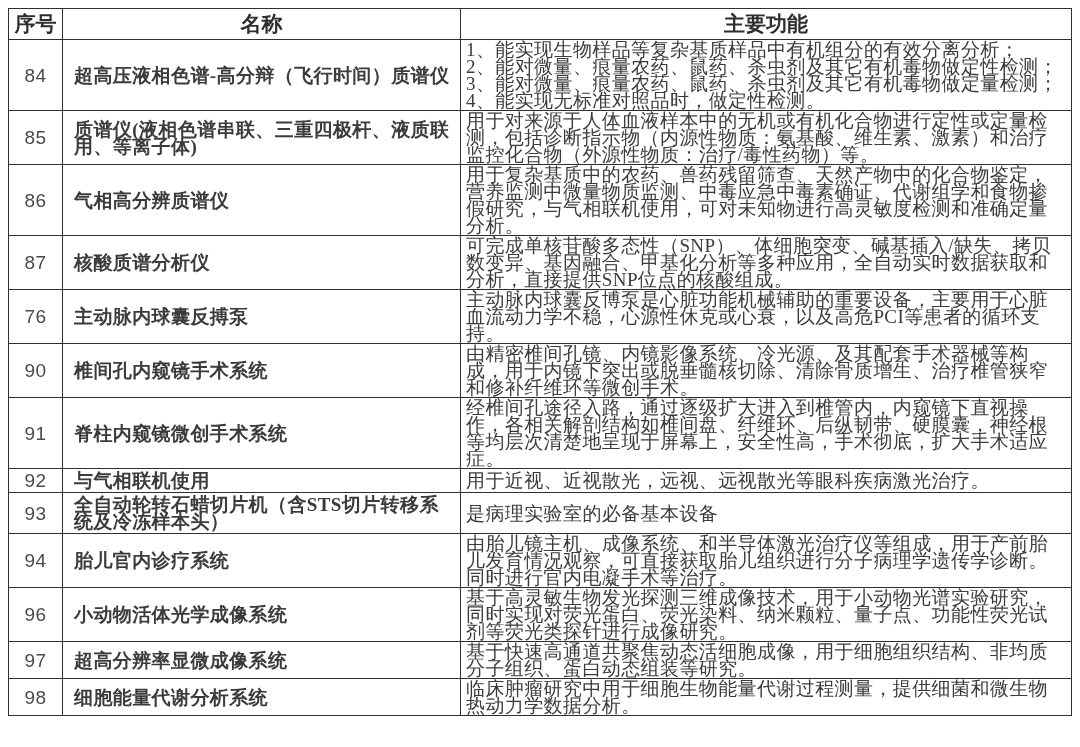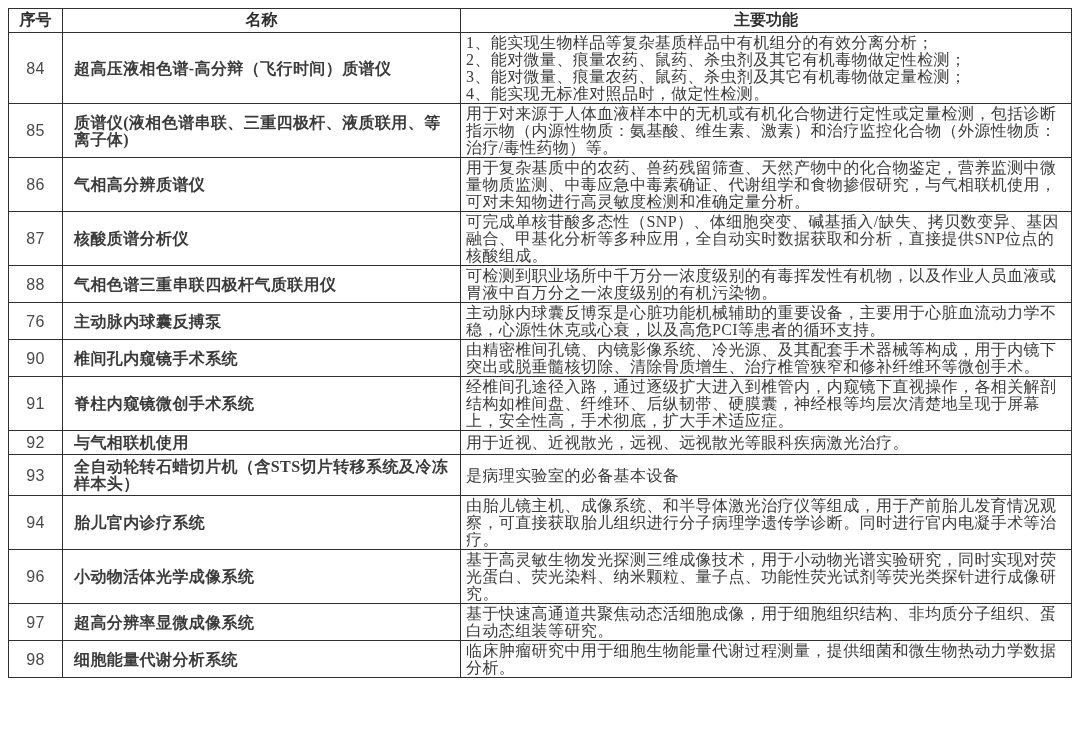--- a/index.html
+++ b/index.html
@@ -23,29 +23,29 @@
     border-collapse: collapse;
     table-layout: fixed;
   }
   .spec-table th,
   .spec-table td {
     border: 1.6px solid #2f2f2f;
     vertical-align: middle;
     overflow: hidden;
   }
   .spec-table th {
-    font-size: 16px;
+    font-size: 21px;
     font-weight: bold;
     text-align: center;
     height: 21px;
     padding: 1px 2px;
     color: #2e2e2e;
   }
   .spec-table td {
-    font-size: 16px;
+    font-size: 19px;
     line-height: 17px;
     letter-spacing: 0.4px;
   }
   .col-no   { width: 54px; }
   .col-name { width: 398px; }
   .c-no {
     text-align: center;
     color: #4a4a4a;
     font-family: "Liberation Sans", "DejaVu Sans", sans-serif;
     font-size: 14.5px;
@@ -121,27 +121,20 @@
   </tr>
 
   <tr>
     <td class="c-no">87</td>
     <td class="c-name">核酸质谱分析仪</td>
     <td class="c-fn">
           <div class="fn-line">可完成单核苷酸多态性（SNP）、体细胞突变、碱基插入/缺失、拷贝数变异、基因融合、甲基化分析等多种应用，全自动实时数据获取和分析，直接提供SNP位点的核酸组成。</div>
         </td>
   </tr>
 
-  <tr>
-    <td class="c-no">88</td>
-    <td class="c-name">气相色谱三重串联四极杆气质联用仪</td>
-    <td class="c-fn">
-          <div class="fn-line">可检测到职业场所中千万分一浓度级别的有毒挥发性有机物，以及作业人员血液或胃液中百万分之一浓度级别的有机污染物。</div>
-        </td>
-  </tr>
 
   <tr>
     <td class="c-no">76</td>
     <td class="c-name">主动脉内球囊反搏泵</td>
     <td class="c-fn">
           <div class="fn-line">主动脉内球囊反博泵是心脏功能机械辅助的重要设备，主要用于心脏血流动力学不稳，心源性休克或心衰，以及高危PCI等患者的循环支持。</div>
         </td>
   </tr>
 
   <tr>

